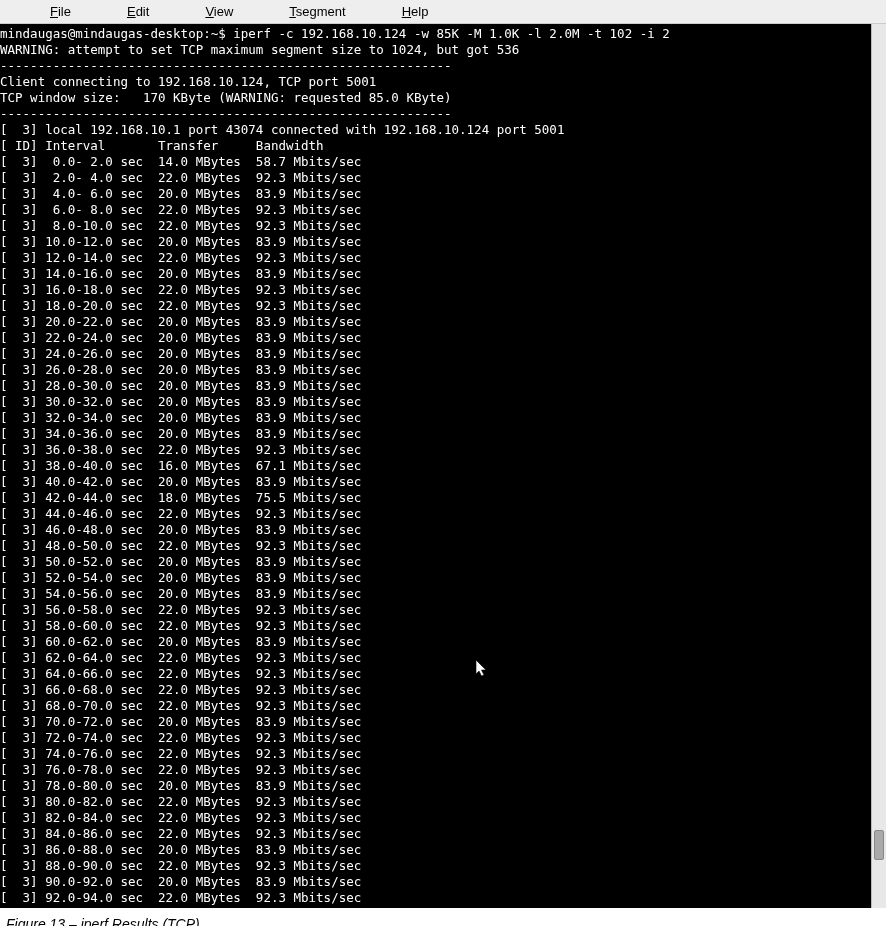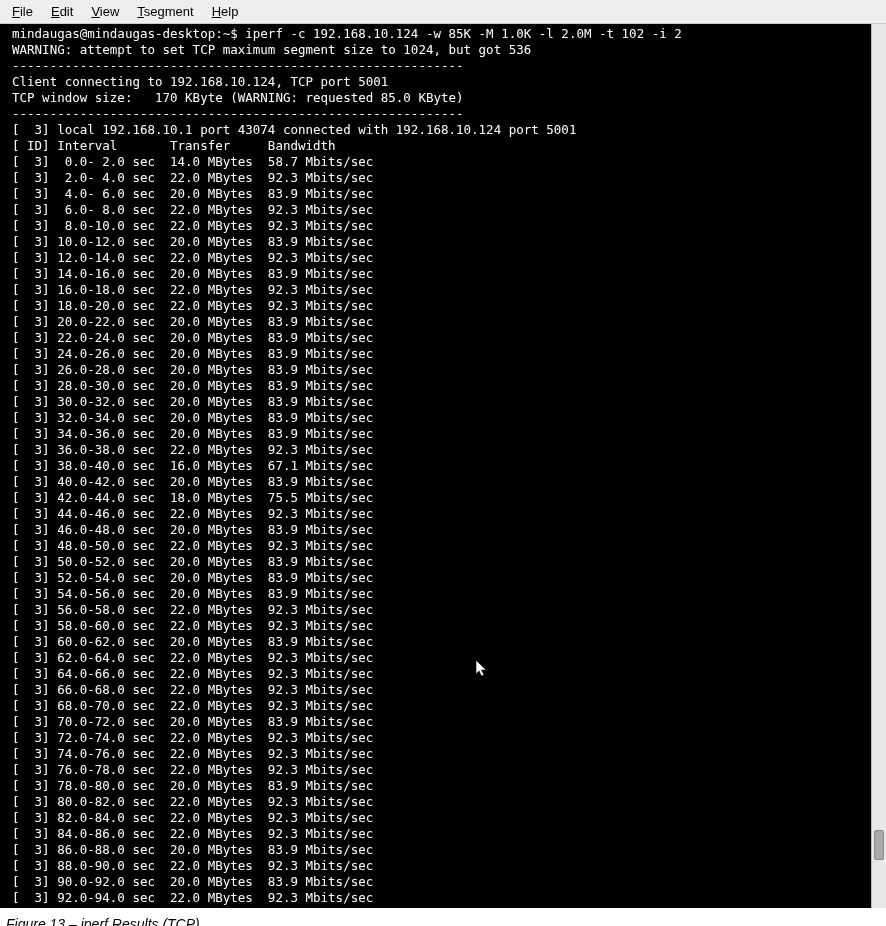--- a/index.html
+++ b/index.html
@@ -12,33 +12,34 @@
       background: #eee;
       border-bottom: 1px solid #ccc;
       padding: 2px 4px;
       font-size: 13px;
       display: flex;
       gap: 2px;
     }
     .menu-item {
       padding: 2px 8px;
       cursor: pointer;
+      margin-left: 38px;
     }
     .menu-item .accel { text-decoration: underline; }
     .terminal-wrap {
       position: relative;
       display: flex;
     }
     .terminal {
       background: #000;
       color: #fff;
       font-family: "DejaVu Sans Mono", "Liberation Mono", monospace;
       font-size: 12.5px;
       line-height: 16px;
-      padding: 2px 12px;
+      padding: 2px 0;
       white-space: pre;
       flex: 1;
       overflow: hidden;
       min-height: 880px;
     }
     .term-line { white-space: pre; }
     .prompt-user { color: #fff; }
     .scrollbar {
       width: 15px;
       background: #e8e8e8;

